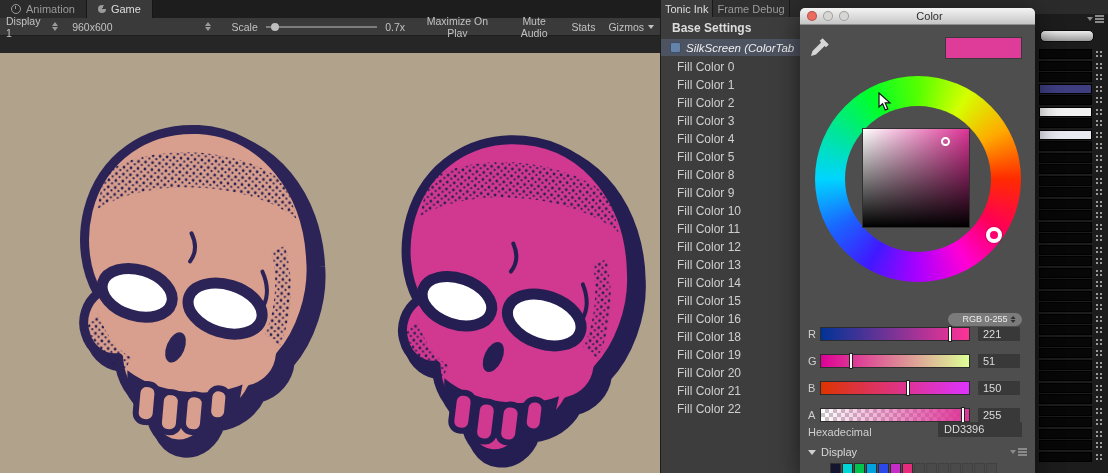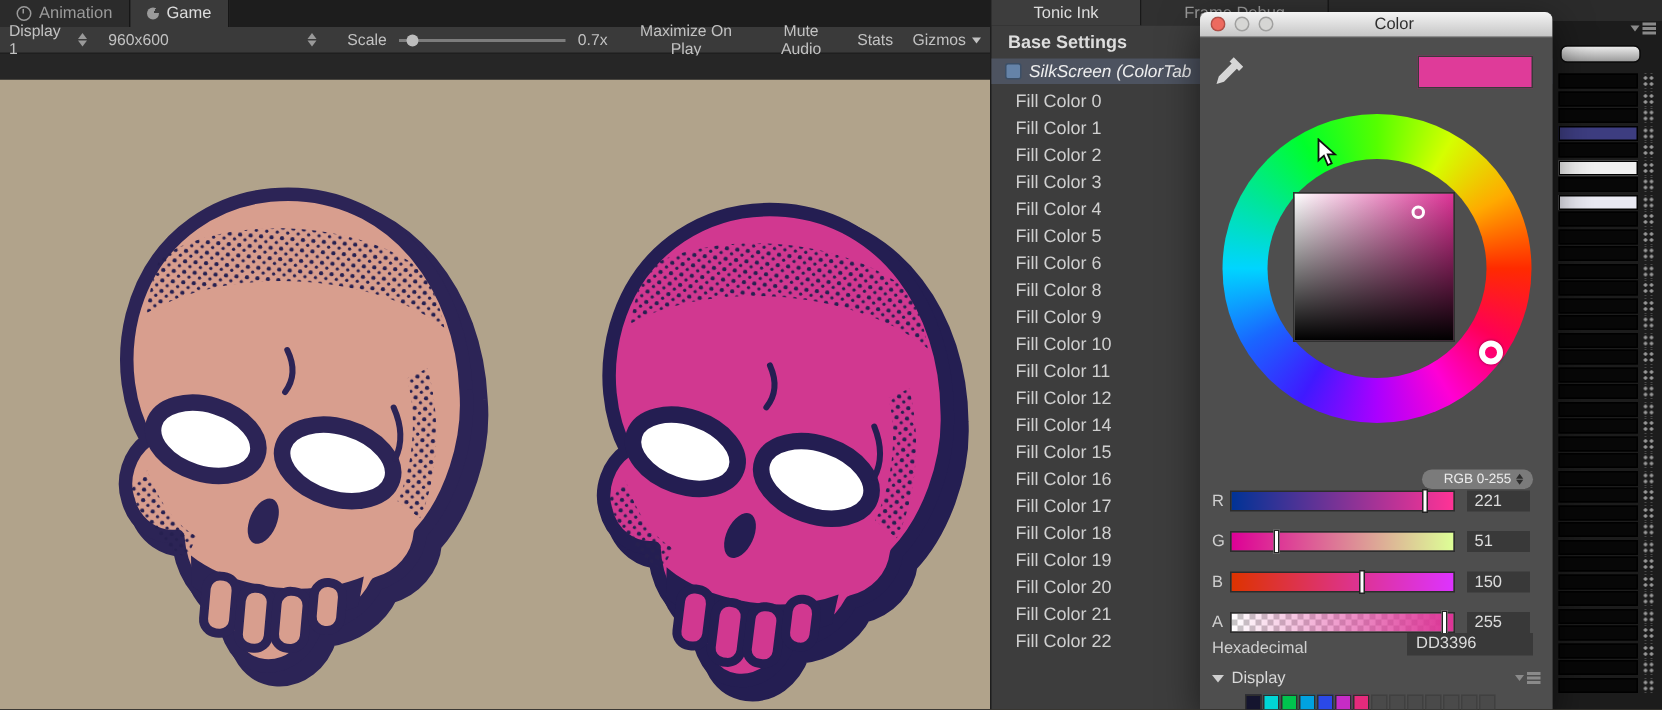--- a/index.html
+++ b/index.html
@@ -28,21 +28,21 @@
   .spacer{flex:1;}
   .tbtn{background:transparent;border:none;color:#c2c2c2;font-size:10.5px;font-family:inherit;margin-left:13px;padding:0;display:flex;align-items:center;gap:4px;}
   .caret{width:0;height:0;border-left:3.5px solid transparent;border-right:3.5px solid transparent;border-top:4px solid #c2c2c2;}
   .letterbox{position:absolute;left:0;top:37px;width:660px;height:16px;background:#262626;}
   .render-wrap{position:absolute;left:0;top:53px;width:660px;height:420px;overflow:hidden;}
   .render-svg{display:block;width:660px;height:420px;}
 
   
   .inspector{position:absolute;left:660px;top:0;width:448px;height:473px;background:#3d3d3d;border-left:1px solid #1e1e1e;box-sizing:border-box;}
   .itabbar{position:absolute;left:0;top:0;width:100%;height:17px;background:#2b2b2b;display:flex;overflow:hidden;}
-  .itab{display:flex;align-items:center;padding:0 28px;font-size:11px;color:#9a9a9a;background:#303030;border-right:1px solid #191919;white-space:nowrap;}
+  .itab{display:flex;align-items:center;padding:0 4px;font-size:11px;color:#9a9a9a;background:#303030;border-right:1px solid #191919;white-space:nowrap;}
   .itab.active{background:#3d3d3d;color:#ddd;}
   .isection{position:absolute;left:11px;top:21px;font-size:12px;font-weight:bold;color:#ddd;}
   .obj-row{position:absolute;left:0;top:39px;width:100%;height:17px;background:#4d5360;display:flex;align-items:center;gap:5px;padding-left:9px;box-sizing:border-box;}
   .obj-icon{width:11px;height:11px;border-radius:2px;background:#6583a8;border:1px solid #3c4f66;box-sizing:border-box;}
   .obj-label{font-size:11.5px;color:#eee;white-space:nowrap;font-style:italic;}
   .fill-list{position:absolute;left:0;top:58px;width:180px;}
   .fill-row{height:18px;line-height:18px;padding-left:16px;font-size:12px;color:#cfcfcf;white-space:nowrap;}
 
   
   .presets{position:absolute;left:1035px;top:14px;width:73px;height:459px;background:#1c1c1c;z-index:6;box-sizing:border-box;}
@@ -209,48 +209,45 @@
         <div class="fill-row">
     <span>Fill Color 3</span>
   </div>
         <div class="fill-row">
     <span>Fill Color 4</span>
   </div>
         <div class="fill-row">
     <span>Fill Color 5</span>
   </div>
         <div class="fill-row">
-    <span>Fill Color 6</span>
-  </div>
-        <div class="fill-row">
     <span>Fill Color 8</span>
   </div>
         <div class="fill-row">
     <span>Fill Color 9</span>
   </div>
         <div class="fill-row">
     <span>Fill Color 10</span>
   </div>
         <div class="fill-row">
     <span>Fill Color 11</span>
   </div>
         <div class="fill-row">
     <span>Fill Color 12</span>
   </div>
         <div class="fill-row">
+    <span>Fill Color 13</span>
+  </div>
+        <div class="fill-row">
     <span>Fill Color 14</span>
   </div>
         <div class="fill-row">
     <span>Fill Color 15</span>
   </div>
         <div class="fill-row">
     <span>Fill Color 16</span>
-  </div>
-        <div class="fill-row">
-    <span>Fill Color 17</span>
   </div>
         <div class="fill-row">
     <span>Fill Color 18</span>
   </div>
         <div class="fill-row">
     <span>Fill Color 19</span>
   </div>
         <div class="fill-row">
     <span>Fill Color 20</span>
   </div>

